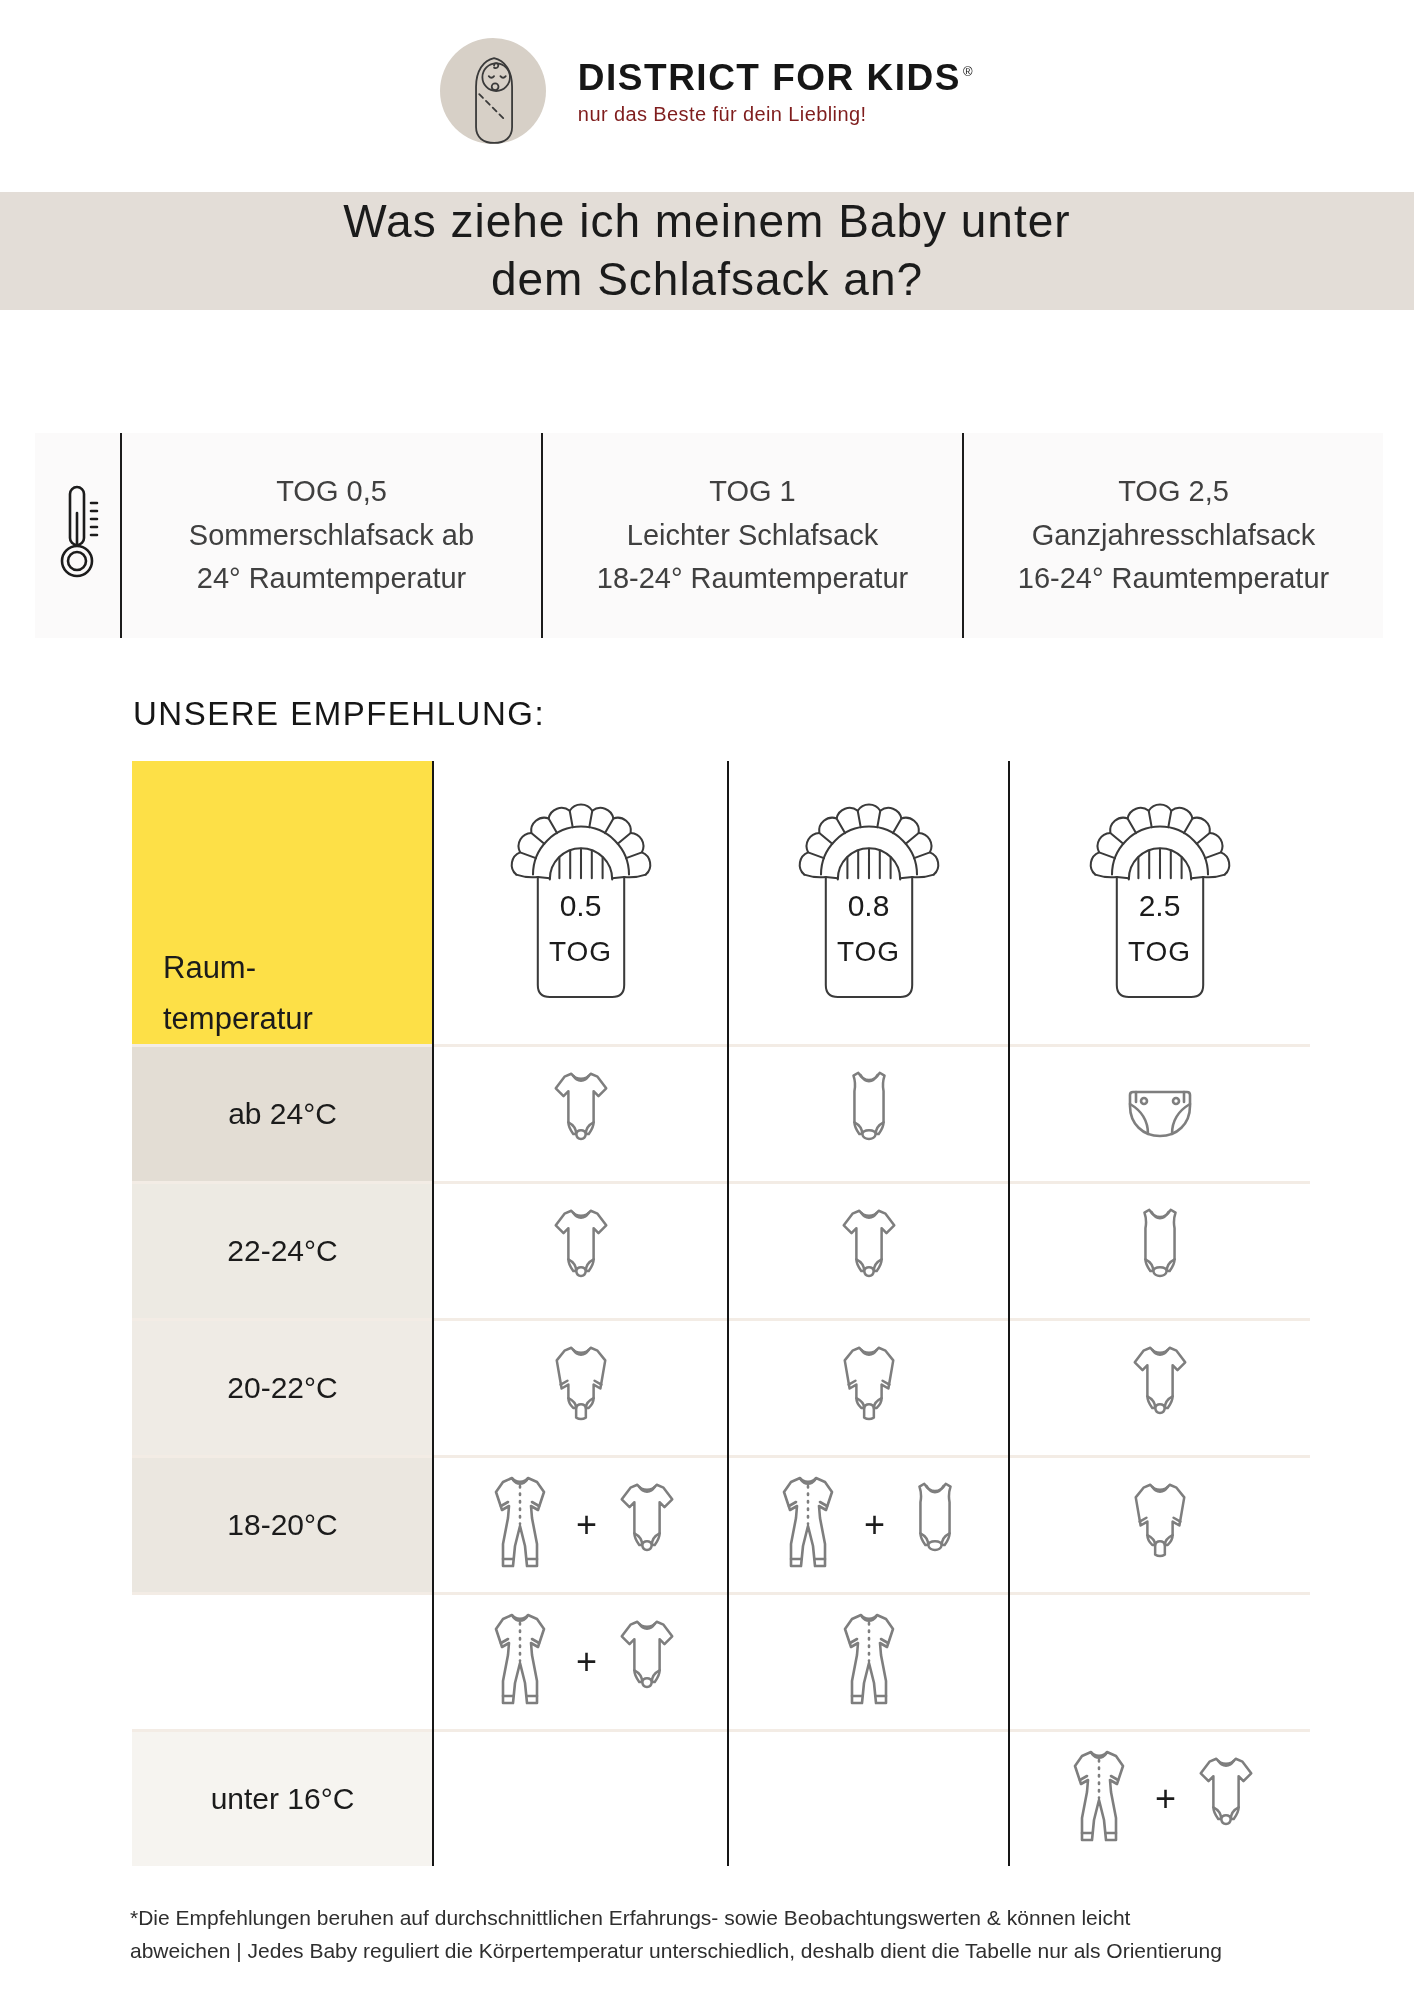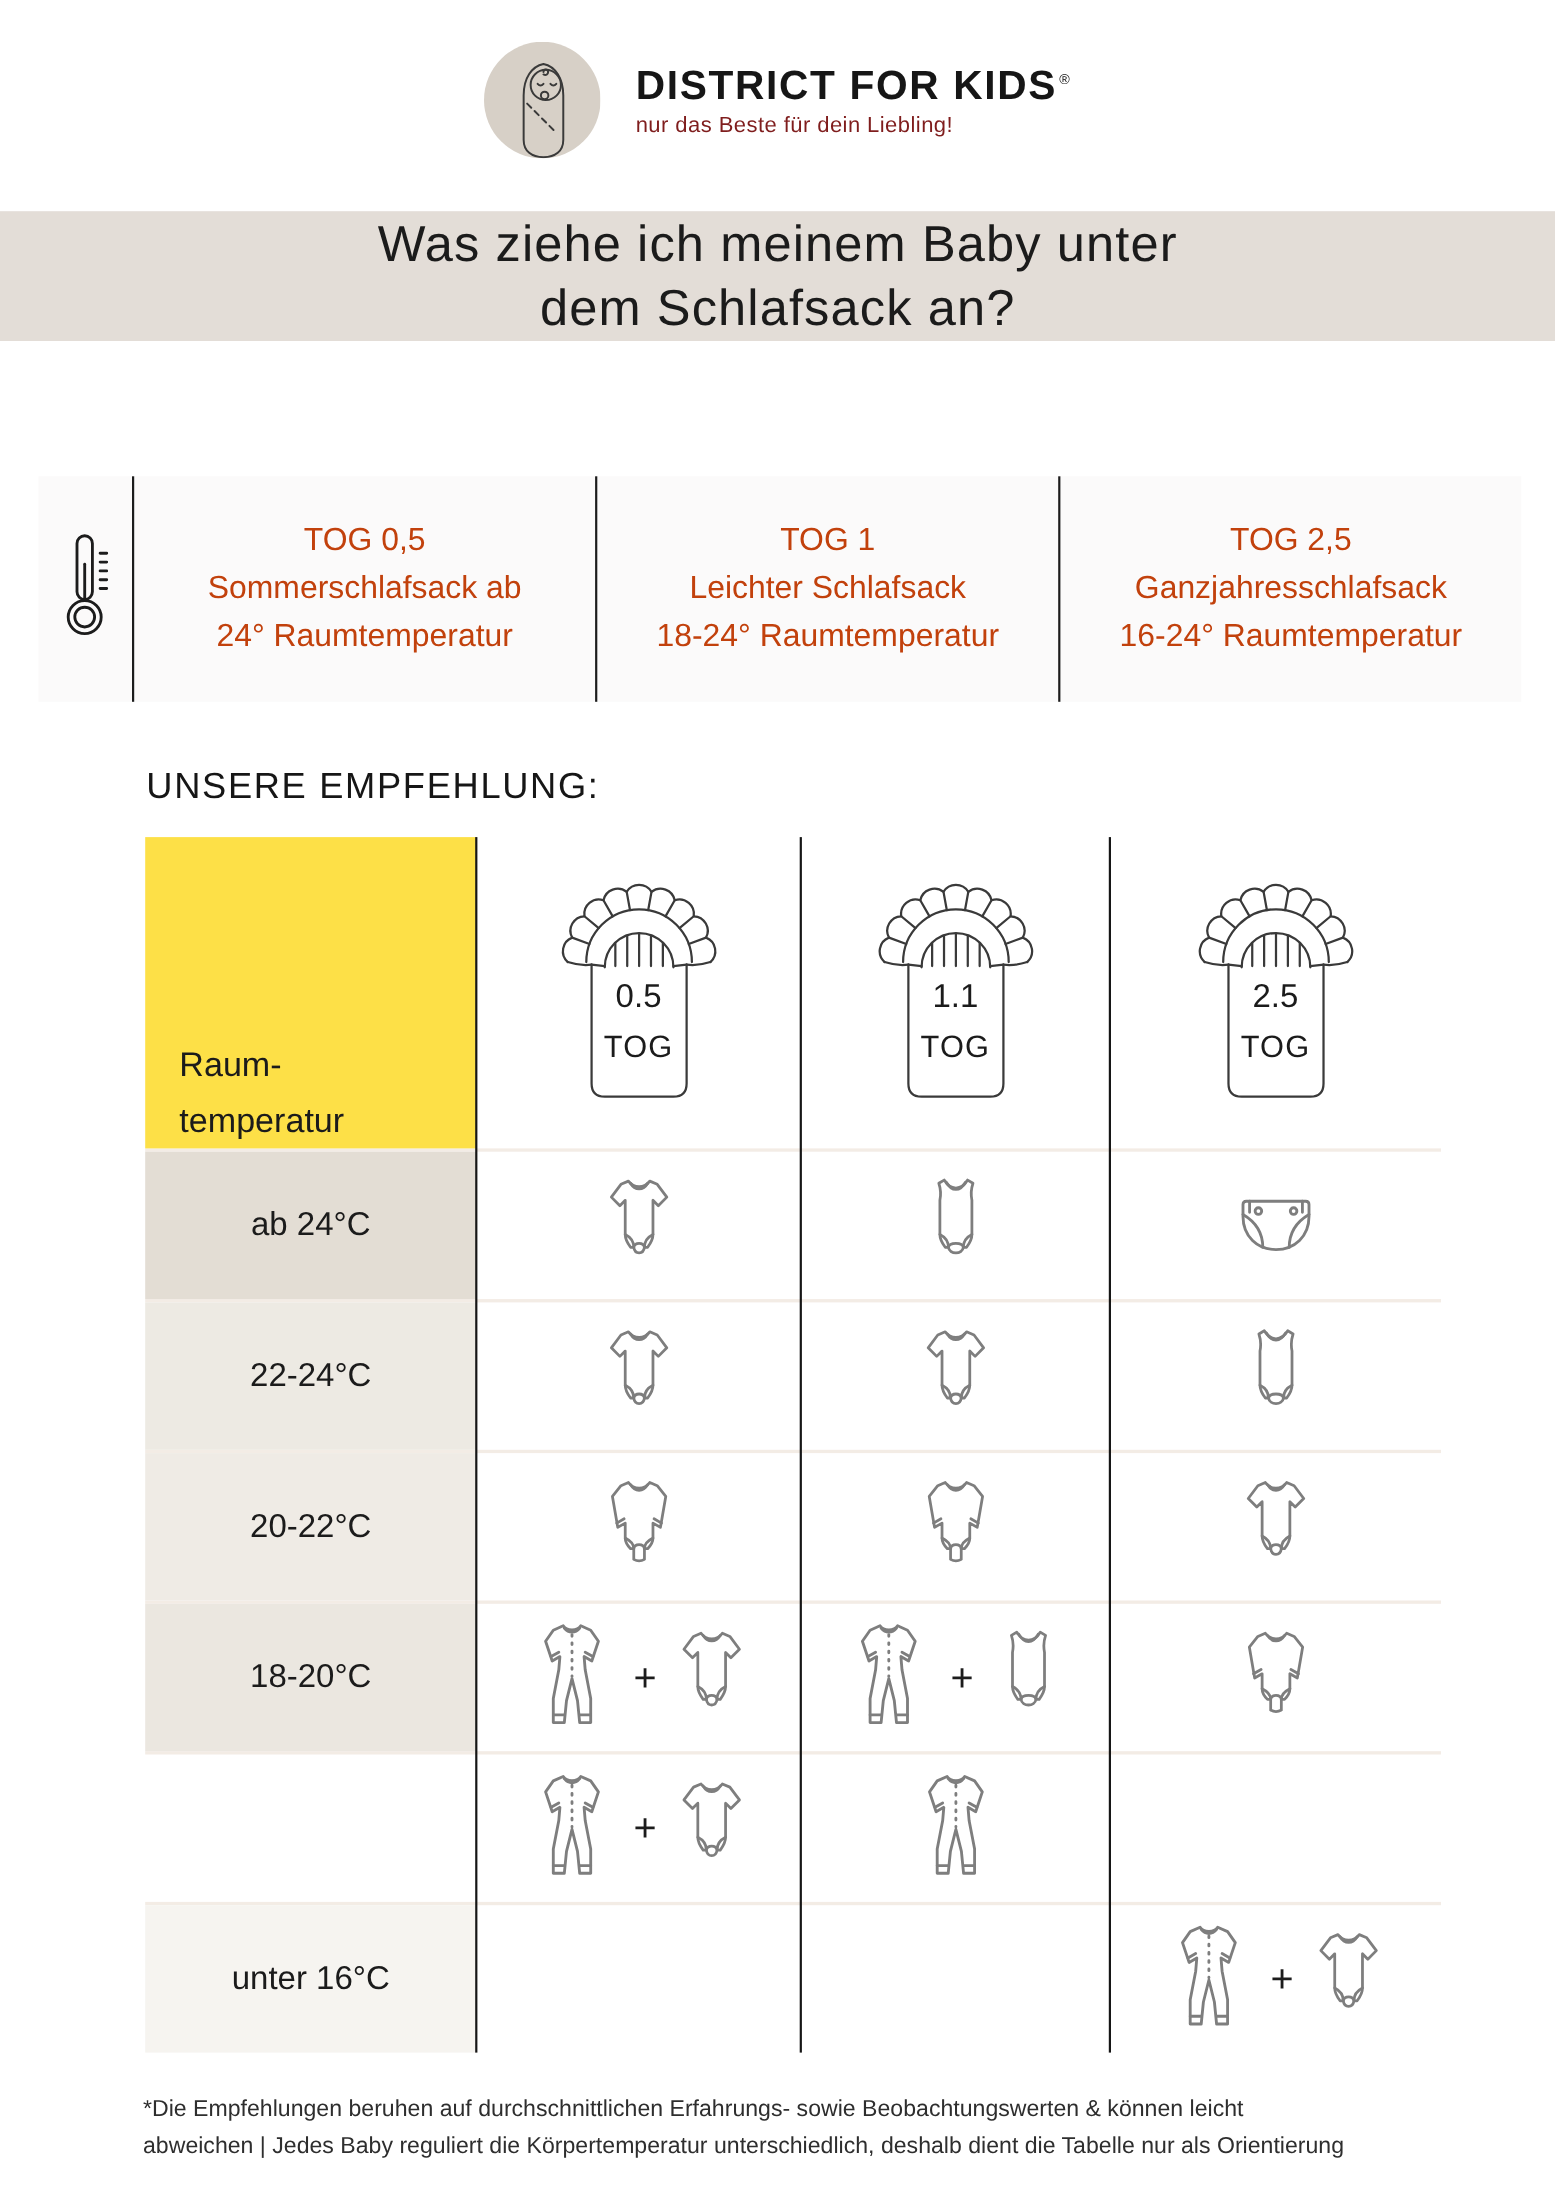--- a/index.html
+++ b/index.html
@@ -15,21 +15,21 @@
   .brand-name { font-size:37px; font-weight:bold; letter-spacing:1.5px; color:#161616; }
   .reg { font-size:13px; vertical-align:super; font-weight:normal; margin-left:2px; }
   .brand-tagline { font-size:20px; color:#7f1d1d; margin-top:4px; letter-spacing:0.4px; }
   
   .banner { margin-top:44px; height:118px; background:#e3ddd7; display:flex; align-items:center; justify-content:center; }
   .banner h1 { font-size:46px; font-weight:normal; letter-spacing:1px; text-align:center; line-height:1.26; color:#1b1b1b; }
   
   .tog-info { margin:123px 31px 0 35px; height:205px; background:#fbfafa; display:flex; align-items:stretch; }
   .thermo { width:85px; display:flex; align-items:center; justify-content:center; }
   .thermo svg { width:44px; height:112px; }
-  .tog-col { flex:1; border-left:2px solid #1c1c1c; display:flex; flex-direction:column; justify-content:center; text-align:center; font-size:29px; line-height:1.5; color:#c2410c; }
+  .tog-col { flex:1; border-left:2px solid #1c1c1c; display:flex; flex-direction:column; justify-content:center; text-align:center; font-size:29px; line-height:1.5; color:#404040; }
   
   .recommend { margin:57px 0 0 133px; font-size:33px; font-weight:normal; letter-spacing:1.5px; color:#161616; }
   
   .rec-table { position:relative; margin:28px 0 0 132px; width:1178px; }
   .vline { position:absolute; top:0; bottom:0; width:2px; background:#161616; z-index:3; }
   .vline.v1 { left:300px; } .vline.v2 { left:595px; } .vline.v3 { left:876px; }
   .thead, .trow { display:grid; grid-template-columns:301px 295px 281px 301px; }
   .thead { height:283px; }
   .trow { height:137px; border-top:3px solid #f3ece5; }
   .label-h { background:#fde047; display:flex; flex-direction:column; justify-content:flex-end; padding:60px 0 0 31px; font-size:31px; line-height:1.65; color:#1b1b1b; }
@@ -187,21 +187,21 @@
           <div class="tog-lab">TOG</div>
         </div>
       </div>
     </div>
     <div class="hcell">
       <div class="bagwrap">
         <svg class="bag">
             <use href="#sym-sleeping-bag"></use>
           </svg>
         <div class="bagtext">
-          <div class="tog-val">1.1</div>
+          <div class="tog-val">0.8</div>
           <div class="tog-lab">TOG</div>
         </div>
       </div>
     </div>
     <div class="hcell">
       <div class="bagwrap">
         <svg class="bag">
             <use href="#sym-sleeping-bag"></use>
           </svg>
         <div class="bagtext">

